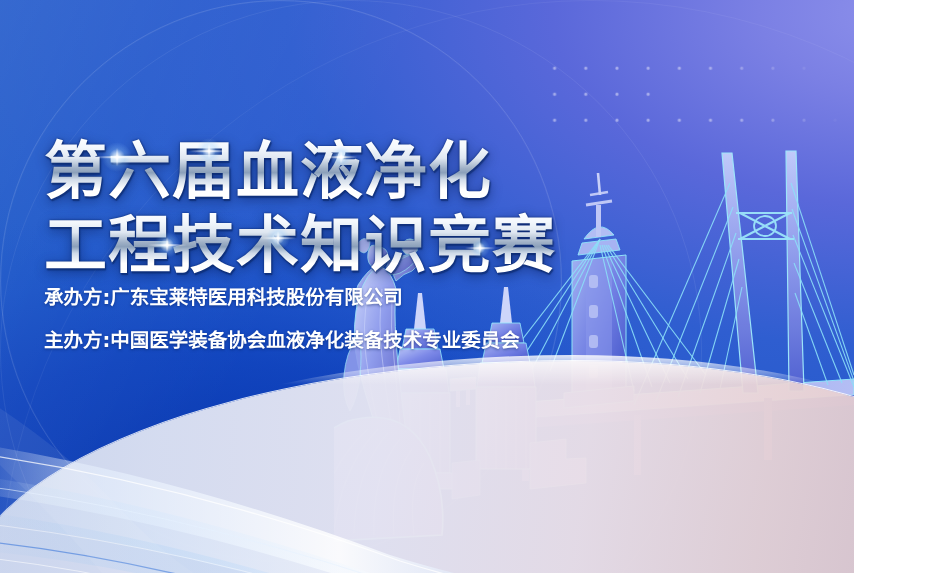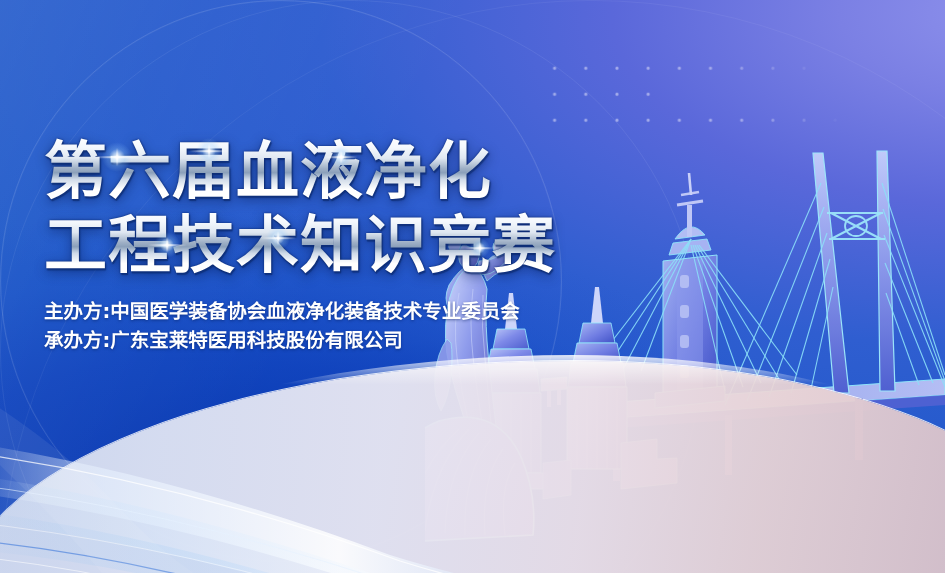--- a/index.html
+++ b/index.html
@@ -7,21 +7,21 @@
     margin: 0;
     padding: 0;
     background: #ffffff;
   }
   body {
     font-family: "Liberation Sans", "DejaVu Sans", sans-serif;
   }
 
   #banner {
     position: relative;
-    width: 945px;
+    width: 854px;
     height: 573px;
     overflow: hidden;
     
     background:
       radial-gradient(120% 95% at 108% 2%, #8f92ec 0%, #7b80e4 16%, #5a68da 36%, #2f5ed0 62%, #1a56c8 100%),
       linear-gradient(105deg, #1760c8 0%, #1a5ecb 34%, #2a5bd2 58%, #5a63db 82%, #8186e8 100%);
   }
 
   
   .layer { position: absolute; inset: 0; pointer-events: none; }
@@ -442,22 +442,22 @@
       </g>
 
       <path d="M-10 60 Q90 120 150 186 Q200 238 240 260 L140 260 Q100 210 40 152 Q6 118 -10 100 Z" fill="#ffffff" opacity="0.07"></path>
     </svg>
   </div>
 
   <div class="text-block">
     <div class="title-line first">第六届血液净化</div>
     <div class="title-line second">工程技术知识竞赛</div>
 
+    <div class="subtitle" style="margin-top:2px">承办方:广东宝莱特医用科技股份有限公司</div>
     <div class="subtitle">主办方:中国医学装备协会血液净化装备技术专业委员会</div>
-    <div class="subtitle" style="margin-top:2px">承办方:广东宝莱特医用科技股份有限公司</div>
   </div>
 
   <div class="sparkle" style="left:102px; top:142px; width:30px; height:30px;"></div>
   <div class="sparkle" style="left:196px; top:138px; width:26px; height:26px;"></div>
   <div class="sparkle" style="left:330px; top:146px; width:22px; height:22px;"></div>
   <div class="sparkle" style="left:154px; top:232px; width:26px; height:26px;"></div>
   <div class="sparkle" style="left:266px; top:226px; width:24px; height:24px;"></div>
   <div class="sparkle" style="left:470px; top:238px; width:20px; height:20px;"></div>
 
 </div>

